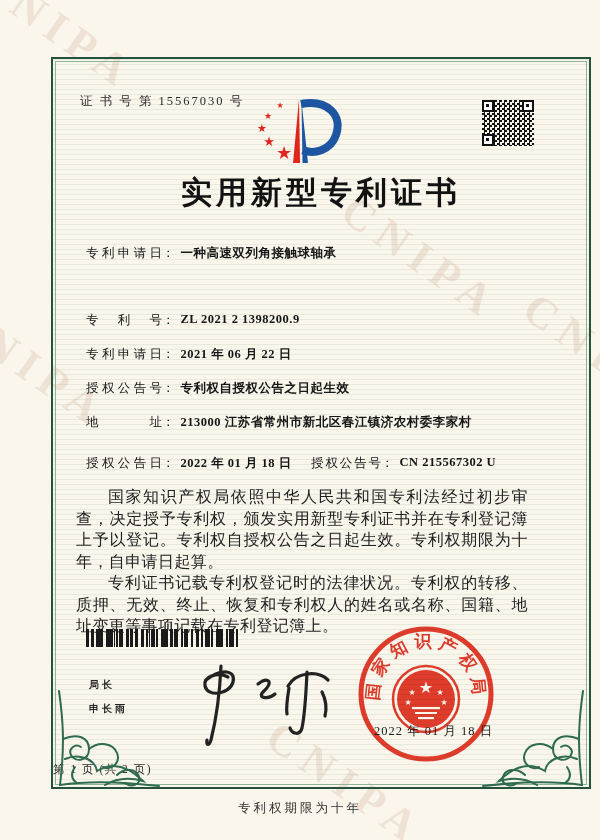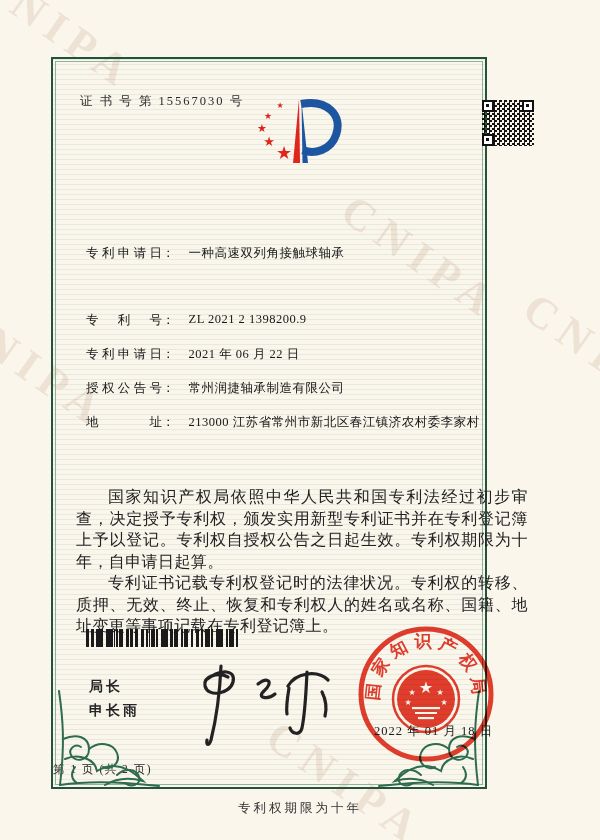--- a/index.html
+++ b/index.html
@@ -12,21 +12,21 @@
   
   .wm{
     position:absolute;z-index:0;white-space:nowrap;
     font-family:"Liberation Serif",serif;font-weight:bold;
     font-size:44px;letter-spacing:9px;
     color:rgba(190,152,120,0.20);
     transform:rotate(35deg);
   }
   
   .frame{
-    position:absolute;left:51px;top:57px;width:436px;height:732px;
+    position:absolute;left:51px;top:57px;width:540px;height:732px;
     border:2.5px solid #24523c;z-index:1;box-sizing:border-box;
     background-image:repeating-linear-gradient(180deg,
       rgba(104,156,124,0.13) 0px, rgba(104,156,124,0.13) 1px,
       rgba(104,156,124,0) 1px, rgba(104,156,124,0) 5px);
   }
   .frame-inner{
     position:absolute;inset:2px;border:1px solid #8db49a;pointer-events:none;
   }
   
   .cert-no{
@@ -50,42 +50,42 @@
   
   .field-row{
     position:absolute;left:33px;right:14px;height:18px;
     font-size:12.5px;color:#161616;white-space:nowrap;
   }
   .flabel{
     display:inline-block;width:76px;text-align:justify;text-align-last:justify;
     vertical-align:top;
   }
   .fcolon{display:inline-block;vertical-align:top;}
-  .fvalue{display:inline-block;margin-left:14px;vertical-align:top;letter-spacing:0.5px;}
+  .fvalue{display:inline-block;margin-left:6px;vertical-align:top;letter-spacing:0.5px;font-weight:bold;}
   .pair2{position:absolute;left:225px;top:0;white-space:nowrap;}
   .pair2 .flabel{width:70px;}
   
   .body-text{
     position:absolute;left:23px;top:427px;width:452px;
     font-size:16px;line-height:21.5px;text-align:justify;color:#222;
   }
   .body-text p{margin:0;text-indent:2em;letter-spacing:0.4px;}
   
   .barcode{
     position:absolute;left:33px;top:570px;width:154px;height:18px;
     background-image:
       repeating-linear-gradient(90deg,#1a1a1a 0 2px,transparent 2px 5px),
       repeating-linear-gradient(90deg,#1a1a1a 0 1px,transparent 1px 7px),
       repeating-linear-gradient(90deg,#1a1a1a 0 3px,transparent 3px 11px);
   }
   
   .director-title,.director-name{
     position:absolute;left:36px;
     font-family:"Liberation Sans",sans-serif;font-weight:bold;
-    font-size:14px;letter-spacing:3px;color:#262626;
+    font-size:10px;letter-spacing:3px;color:#262626;
   }
   .director-title{top:619px}
   .director-name{top:643px}
   .signature{position:absolute;left:123px;top:599px;width:180px;height:95px;z-index:3;}
   
   .seal{position:absolute;left:298px;top:560px;width:150px;height:150px;z-index:3;
         mix-blend-mode:multiply;opacity:0.92;}
   .seal-date{
     position:absolute;left:321px;top:664px;z-index:4;
     font-size:12.5px;letter-spacing:1px;color:#1b1b1b;white-space:nowrap;
@@ -129,35 +129,42 @@
     <text x="15" y="22" font-size="9" fill="#de261c" text-anchor="middle">★</text>
     <text x="27" y="11" font-size="8" fill="#de261c" text-anchor="middle">★</text>
   </svg>
 
   <div class="qr">
     <div class="f f1"></div>
     <div class="f f2"></div>
     <div class="f f3"></div>
   </div>
 
+  <div class="title">实用新型专利证书</div>
 
   <div class="field-row" style="top:186px">
     <span class="flabel">专利申请日</span><span class="fcolon">：</span><span class="fvalue">一种高速双列角接触球轴承</span>
   </div>
   <div class="field-row" style="top:253px">
     <span class="flabel">专利号</span><span class="fcolon">：</span><span class="fvalue">ZL 2021 2 1398200.9</span>
   </div>
   <div class="field-row" style="top:287px">
     <span class="flabel">专利申请日</span><span class="fcolon">：</span><span class="fvalue">2021 年 06 月 22 日</span>
   </div>
   <div class="field-row" style="top:321px">
-    <span class="flabel">授权公告号</span><span class="fcolon">：</span><span class="fvalue">常州润捷轴承制造有限公司</span>
+    <span class="flabel">授权公告号</span><span class="fcolon">：</span><span class="fvalue">专利权自授权公告之日起生效</span>
   </div>
   <div class="field-row" style="top:355px">
     <span class="flabel">地址</span><span class="fcolon">：</span><span class="fvalue">213000 江苏省常州市新北区春江镇济农村委李家村</span>
+  </div>
+  <div class="field-row" style="top:396px">
+    <span class="flabel">授权公告日</span><span class="fcolon">：</span><span class="fvalue">2022 年 01 月 18 日</span>
+    <span class="pair2">
+      <span class="flabel">授权公告号</span><span class="fcolon">：</span><span class="fvalue">CN 215567302 U</span>
+    </span>
   </div>
 
   <div class="body-text">
     <p>国家知识产权局依照中华人民共和国专利法经过初步审查，决定授予专利权，颁发实用新型专利证书并在专利登记簿上予以登记。专利权自授权公告之日起生效。专利权期限为十年，自申请日起算。</p>
     <p>专利证书记载专利权登记时的法律状况。专利权的转移、质押、无效、终止、恢复和专利权人的姓名或名称、国籍、地址变更等事项记载在专利登记簿上。</p>
   </div>
 
   <div class="barcode"></div>
 
   <div class="director-title">局长</div>

